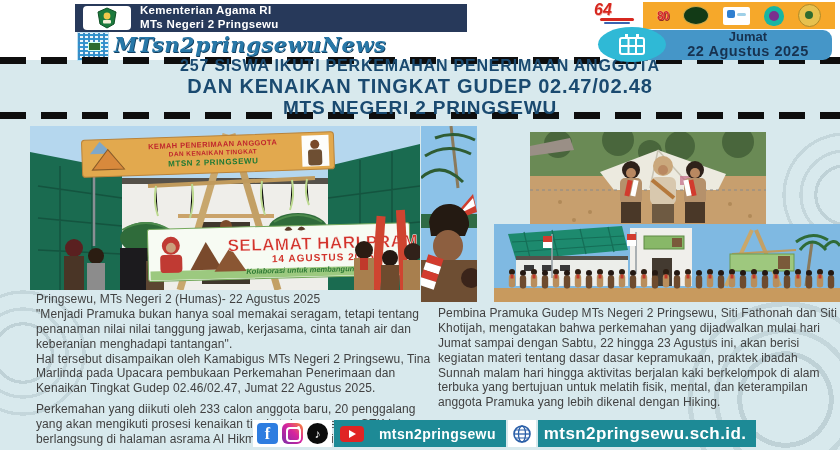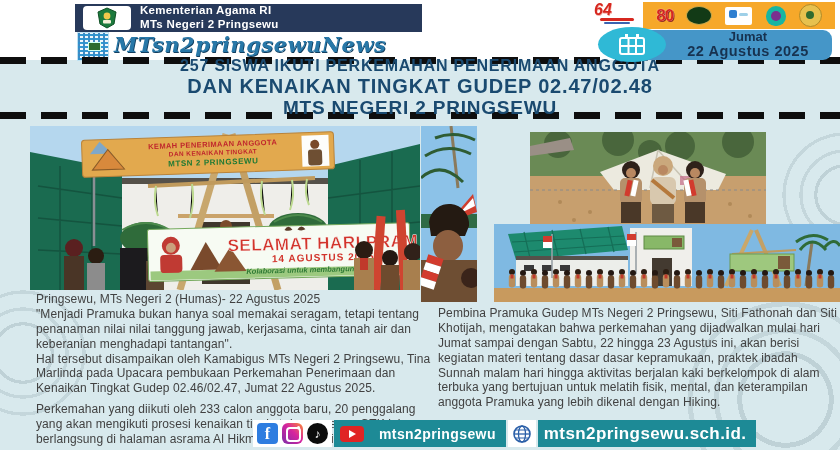--- a/index.html
+++ b/index.html
@@ -12,21 +12,21 @@
        background:radial-gradient(circle,
         transparent 0 26%, rgba(125,148,156,.28) 26% 29%,
         transparent 29% 40%, rgba(125,148,156,.22) 40% 43%,
         transparent 43% 56%, rgba(125,148,156,.22) 56% 59%,
         transparent 59% 72%, rgba(125,148,156,.18) 72% 75%, transparent 75%);}
   .orn-l{left:-52px;top:278px;width:150px;height:150px;}
   .orn-r{left:668px;top:282px;width:235px;height:235px;}
   .orn-r2{left:770px;top:120px;width:150px;height:150px;}
 
   
-  .agency-bar{position:absolute;left:75px;top:4px;width:347px;height:28px;background:#27395a;
+  .agency-bar{position:absolute;left:75px;top:4px;width:392px;height:28px;background:#27395a;
               display:flex;align-items:center;gap:9px;padding-left:8px;box-sizing:border-box;}
   .emblem-box{width:48px;height:24px;background:#fff;border-radius:4px;
               display:flex;align-items:center;justify-content:center;}
   .agency-text{color:#fff;font-size:11.5px;font-weight:600;line-height:1.18;letter-spacing:.3px;}
   .qr{position:absolute;left:78px;top:33px;width:30px;height:27px;background:#eef7fc;
       background-image:
         repeating-linear-gradient(0deg, rgba(44,146,206,.95) 0 2px, transparent 2px 4px),
         repeating-linear-gradient(90deg, rgba(25,110,180,.8) 0 2px, transparent 2px 5px);
       outline:1px solid #bfe2f2;}
   .qr i{position:absolute;left:10px;top:9px;width:11px;height:7px;background:#2e6b2e;border:1px solid #cfe;}
@@ -35,21 +35,21 @@
          text-shadow:.7px .7px 0 #123f60;letter-spacing:.5px;white-space:nowrap;}
 
   
   .logo64{position:absolute;left:594px;top:3px;width:46px;height:27px;text-align:left;}
   .logo64 .n{color:#d6271f;font-weight:bold;font-style:italic;font-size:16px;line-height:14px;
              text-shadow:.5px .5px 0 #f5b5ae;}
   .logo64 .b1{height:3px;margin:1px 6px 0;background:#d6271f;border-radius:2px;}
   .logo64 .b2{height:2px;margin:1px 10px 0;background:#3a63b0;border-radius:2px;}
   .logo-strip{position:absolute;left:643px;top:2px;width:192px;height:27px;background:#f6a82a;
               display:flex;align-items:center;justify-content:space-evenly;}
-  .l80{color:#d6271f;font-weight:bold;font-size:17px;letter-spacing:-1px;
+  .l80{color:#d6271f;font-weight:bold;font-size:12px;letter-spacing:-1px;
        text-shadow:0 0 1px #fff,1px 1px 0 #8c1a12;}
   .loval{width:24px;height:17px;border-radius:50%;background:#123a16;border:1.5px solid #caa84a;}
   .lchip{width:27px;height:18px;background:#fff;border-radius:2px;position:relative;}
   .lchip i{position:absolute;left:4px;top:3px;width:8px;height:8px;border-radius:2px;background:#2f7fd0;}
   .lchip b{position:absolute;left:14px;top:6px;width:9px;height:3px;border-radius:2px;background:#9fd0e8;}
   .lheart{width:20px;height:20px;border-radius:50% 50% 46% 46%;background:#18b5a2;position:relative;}
   .lheart i{position:absolute;left:5px;top:5px;width:10px;height:10px;border-radius:50%;background:#7b2f8e;}
   .lgold{width:21px;height:21px;border-radius:50%;background:#e7c14e;border:1px solid #b08a28;position:relative;}
   .lgold i{position:absolute;left:6px;top:6px;width:8px;height:8px;border-radius:50%;background:#2f6b2f;}
 

